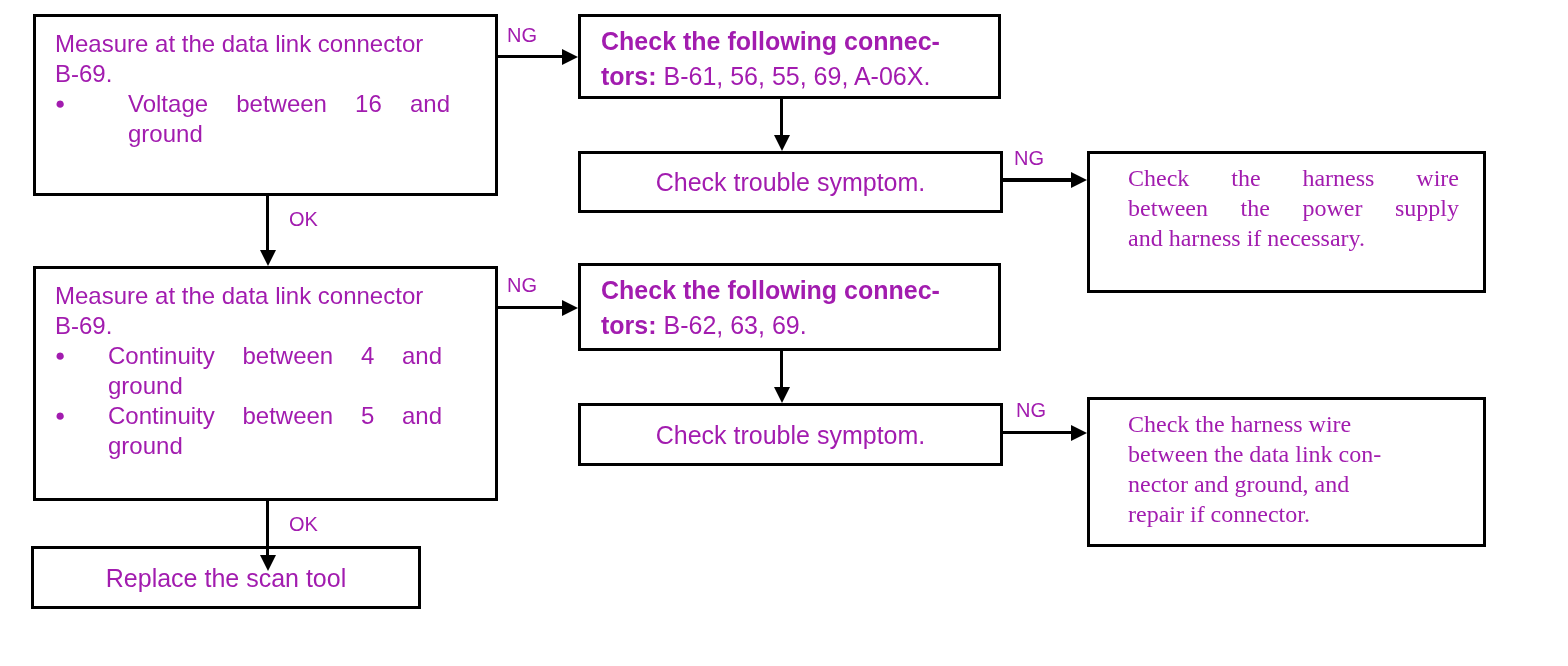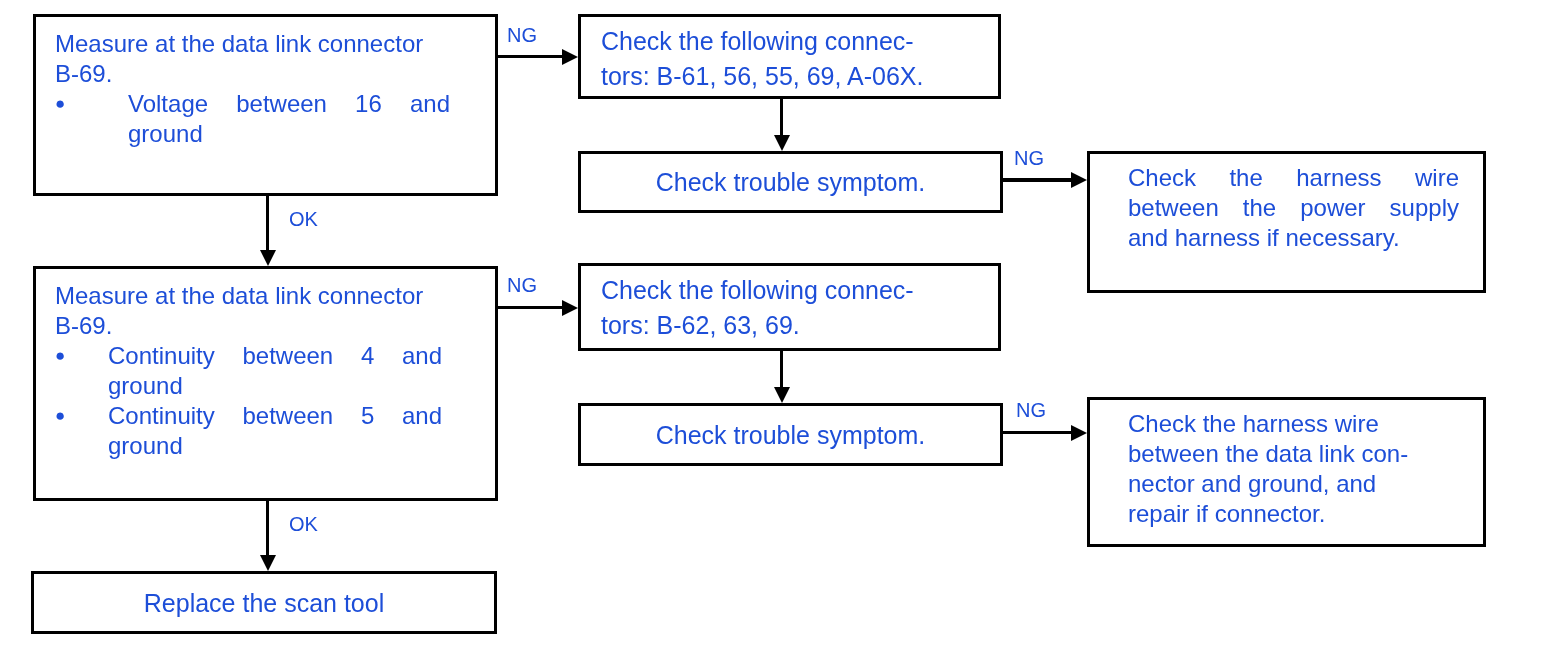--- a/index.html
+++ b/index.html
@@ -6,21 +6,21 @@
     margin: 0;
     padding: 0;
     background: #ffffff;
   }
   #stage {
     position: relative;
     width: 1568px;
     height: 666px;
     background: #ffffff;
     font-family: "Liberation Sans", "DejaVu Sans", sans-serif;
-    color: #1d4ed8;
+    color: #a21caf;
     overflow: hidden;
   }
   .node {
     position: absolute;
     border: 3px solid #000000;
     background: #ffffff;
     box-sizing: border-box;
     font-size: 24px;
     line-height: 30px;
   }
@@ -30,22 +30,22 @@
     font-size: 25px;
     line-height: 35px;
   }
   .center-box {
     display: flex;
     align-items: center;
     justify-content: center;
     text-align: center;
     font-size: 25px;
   }
-  .right-box { padding: 9px 24px 17px 38px; }
-  .b { font-weight: normal; }
+  .right-box { padding: 9px 24px 17px 38px; font-family: Liberation Serif, serif; }
+  .b { font-weight: bold; }
   .jline {
     text-align: justify;
     text-align-last: justify;
   }
   .bullet-row { display: flex; }
   .bullet-glyph {
     width: 53px;
     flex: 0 0 53px;
     font-size: 17px;
     line-height: 30px;
@@ -135,21 +135,21 @@
     <div>Check trouble symptom.</div>
   </div>
 
   <div class="node right-box" style="left:1087px; top:397px; width:399px; height:150px;">
     <div>Check the harness wire</div>
     <div>between the data link con-</div>
     <div>nector and ground, and</div>
     <div>repair if connector.</div>
   </div>
 
-  <div class="node center-box" style="left:31px; top:571px; width:466px; height:63px;">
+  <div class="node center-box" style="left:31px; top:546px; width:390px; height:63px;">
     <div>Replace the scan tool</div>
   </div>
 
   <div>
     <div class="hline" style="left:498px; top:55px; width:66px;"></div>
     <div class="head-right" style="left:562px; top:49px;"></div>
   </div>
   <div class="edge-label" style="left:507px; top:21px;">NG</div>
 
   <div>

